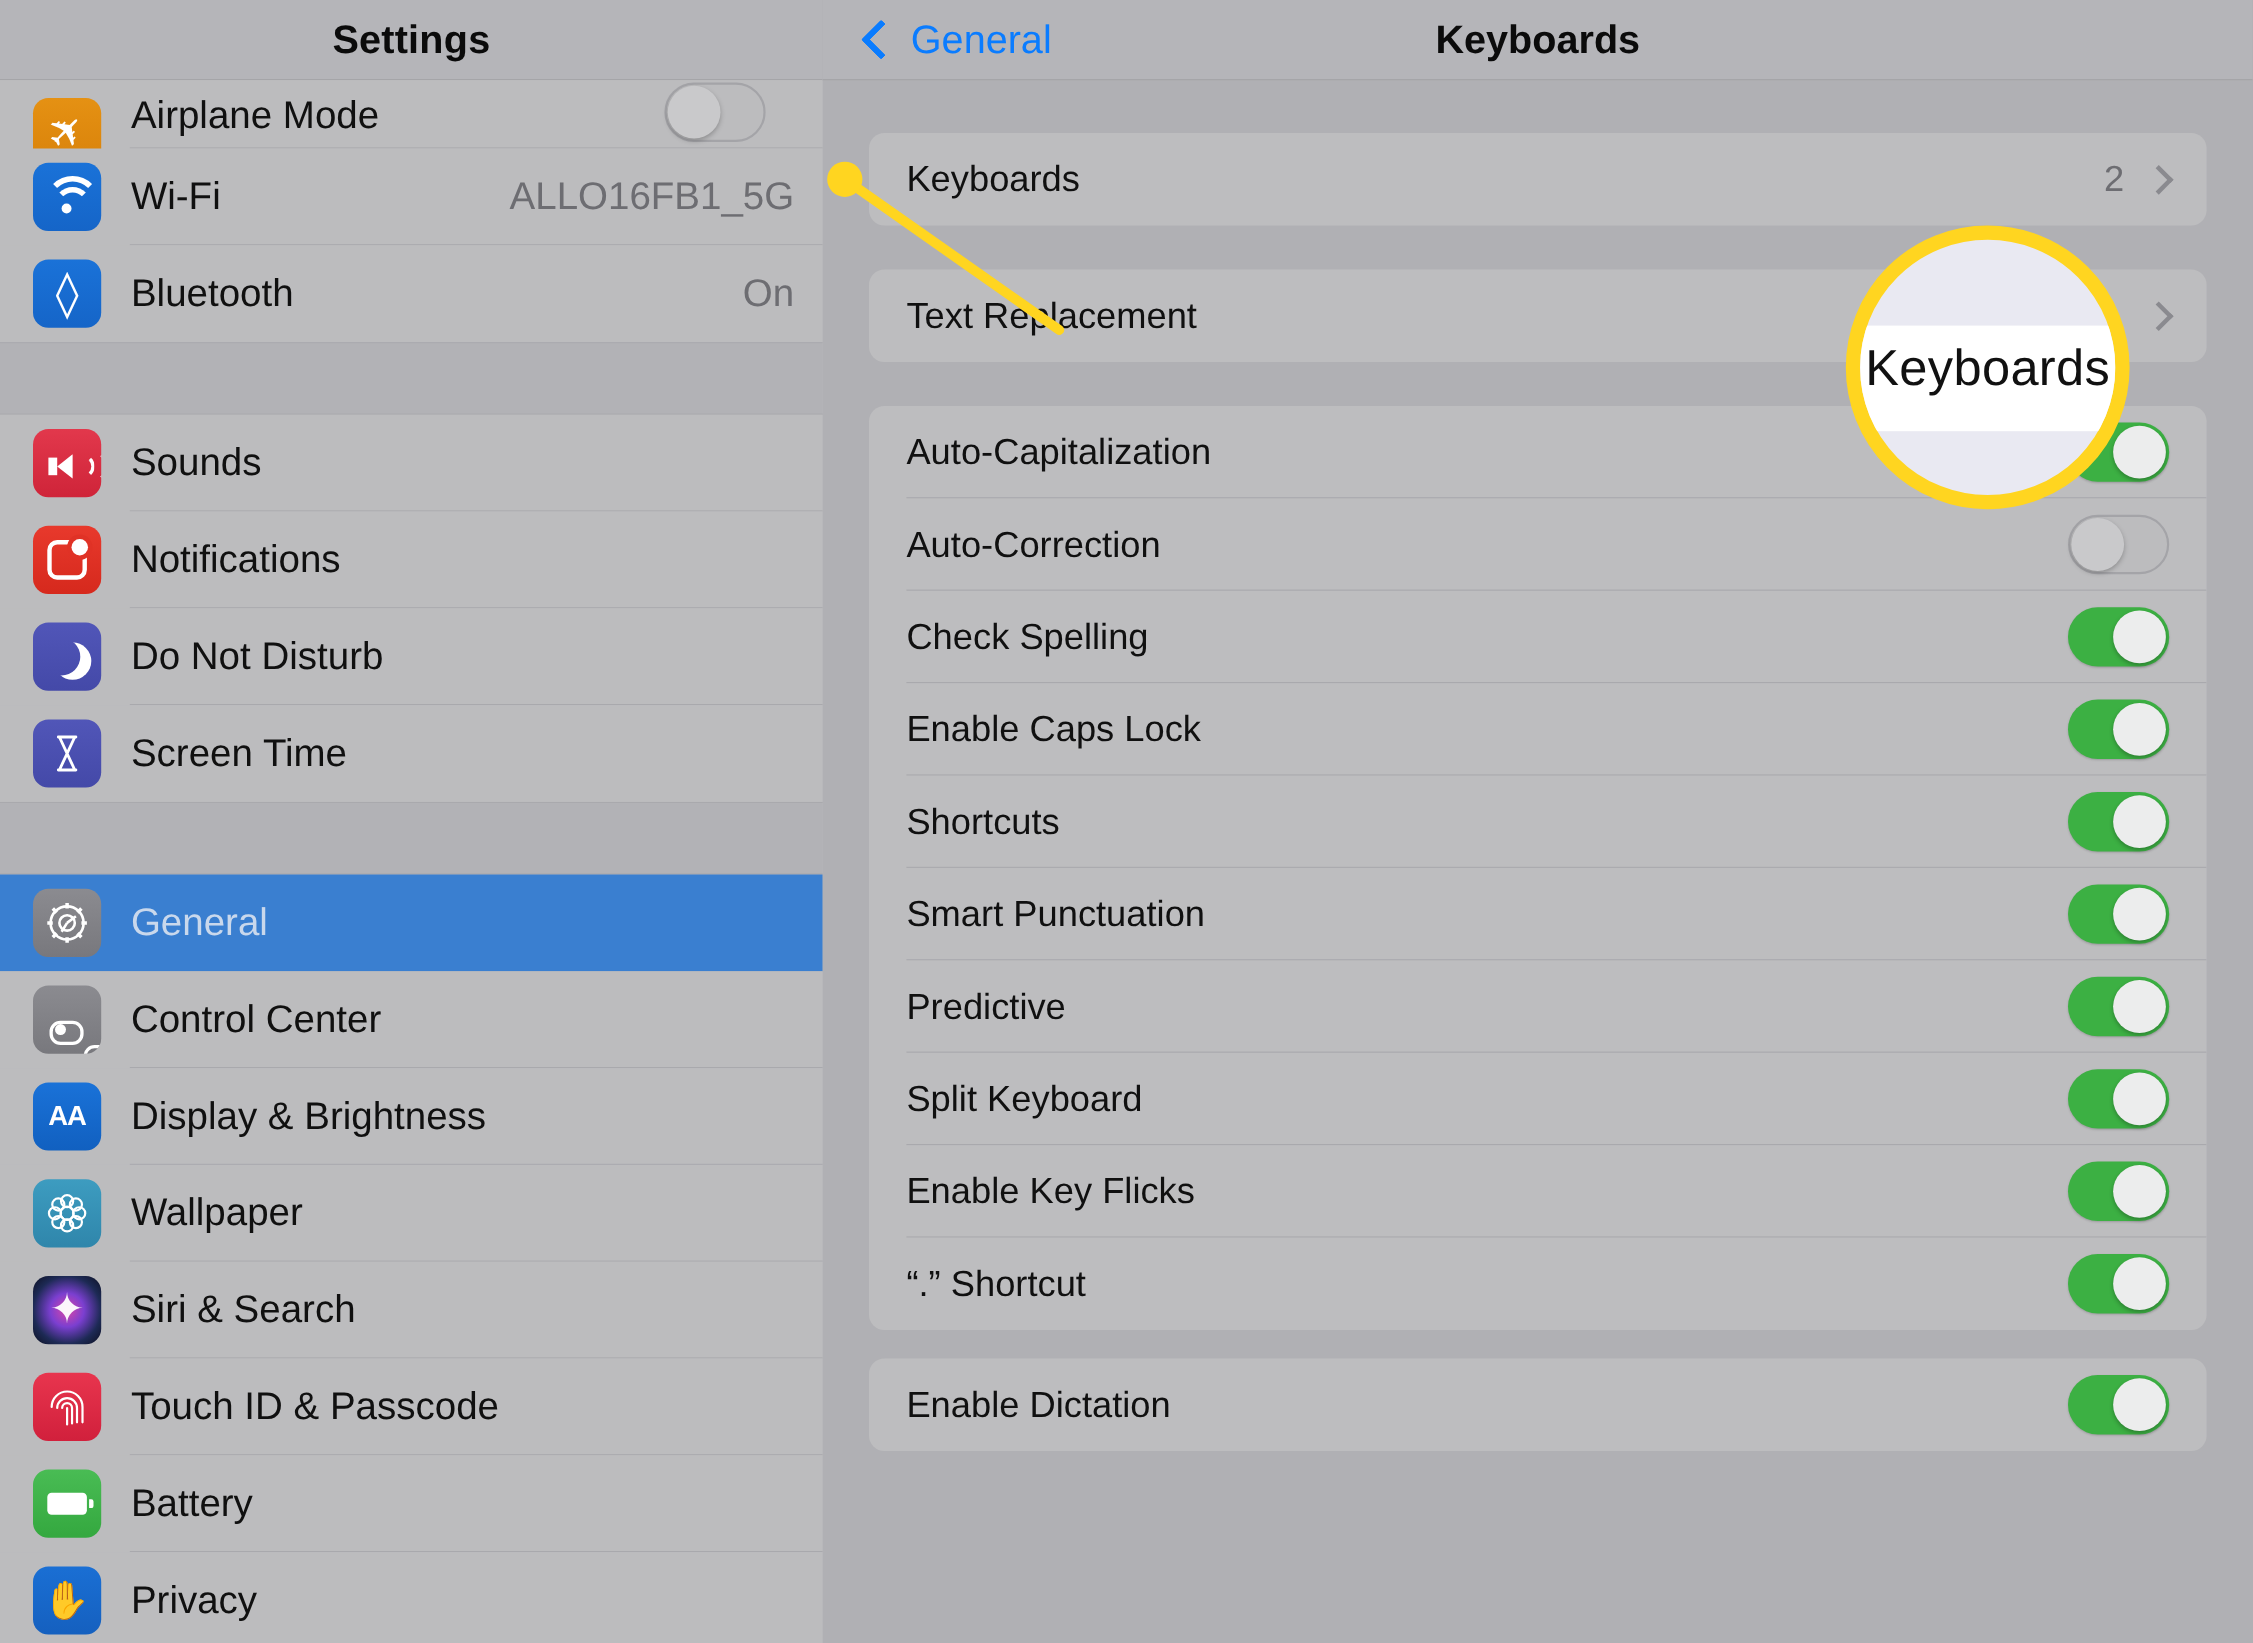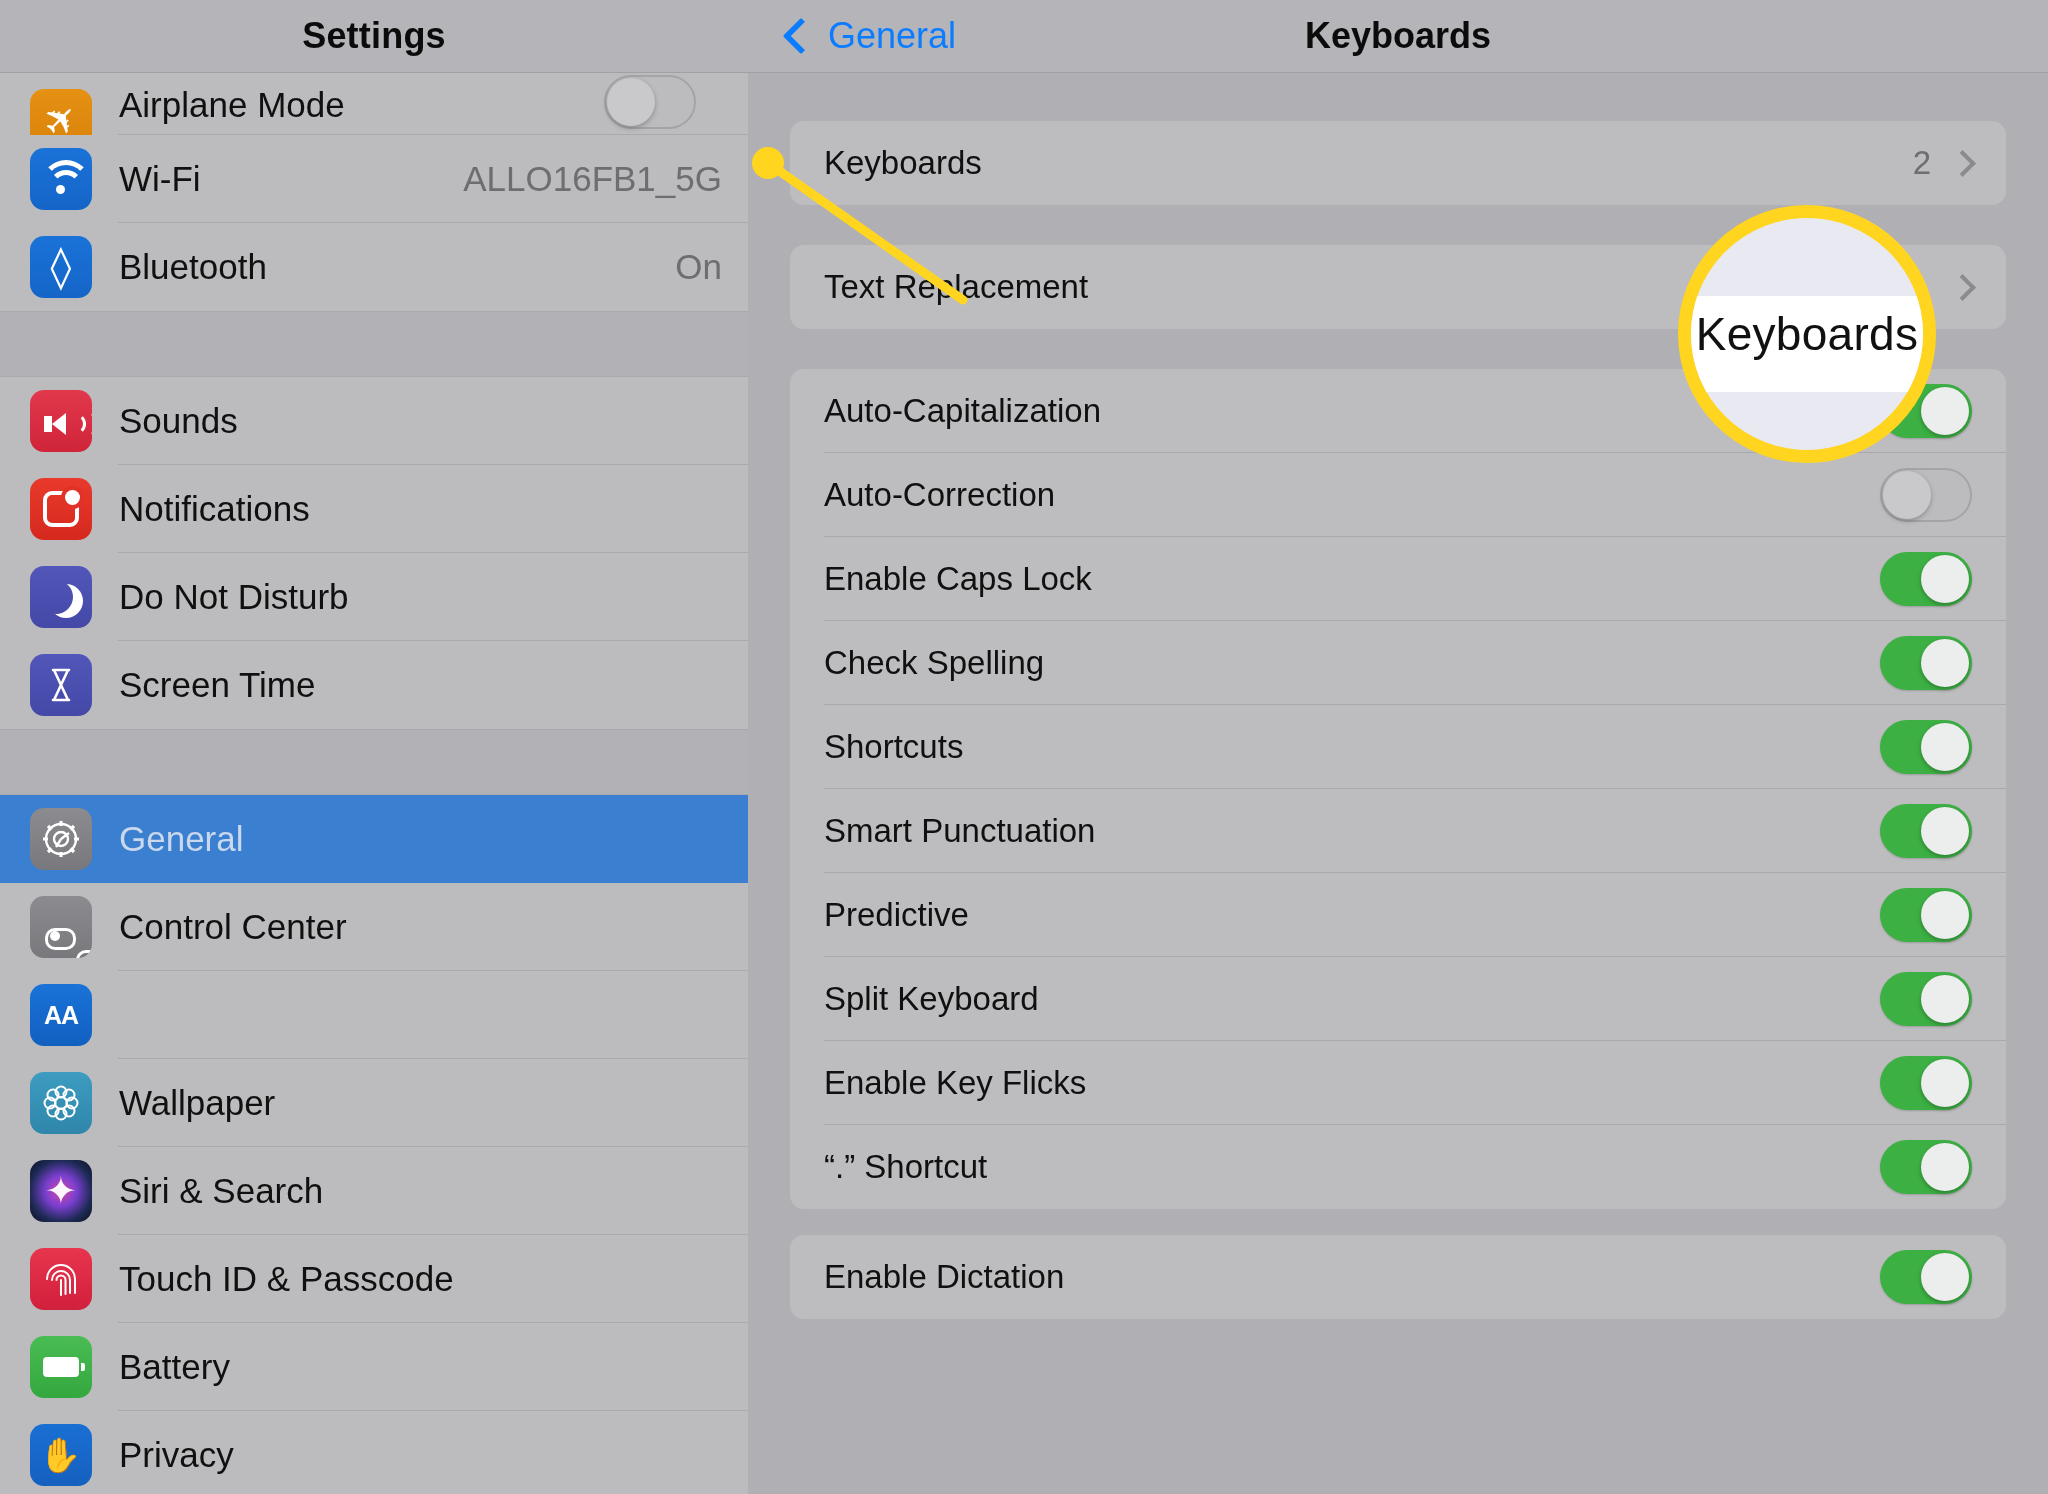--- a/index.html
+++ b/index.html
@@ -229,20 +229,21 @@
               <div class="cc-knob" style="left:2px;"></div>
             </div>
           <div class="gl cc-pill" style="top:34px;left:15px;"></div>
         </div>
         <div class="sb-label">Control Center</div>
         <div class="sep"></div>
       </div>
 
       <div class="sb-row">
         <div class="sb-ico ic-disp"></div>
+        <div class="sb-label">Display &amp; Brightness</div>
         <div class="sep"></div>
       </div>
 
       <div class="sb-row">
         <div class="sb-ico ic-wall">
           <svg width="40" height="40" viewBox="0 0 40 40">
             <g stroke="#fff" stroke-width="2" fill="none">
               <circle cx="20" cy="20" r="6"></circle>
               <circle cx="20" cy="9" r="5.5"></circle>
                 <circle cx="20" cy="31" r="5.5"></circle>
@@ -350,30 +351,30 @@
         <div class="grow">
           <div class="grow-label">Auto-Correction</div>
           <div class="grow-right">
               <div class="tog off">
                 <div class="knob"></div>
               </div>
             </div>
           <div class="gsep"></div>
         </div>
         <div class="grow">
+          <div class="grow-label">Check Spelling</div>
+          <div class="grow-right">
+              <div class="tog on">
+                <div class="knob"></div>
+              </div>
+            </div>
+          <div class="gsep"></div>
+        </div>
+        <div class="grow">
           <div class="grow-label">Enable Caps Lock</div>
-          <div class="grow-right">
-              <div class="tog on">
-                <div class="knob"></div>
-              </div>
-            </div>
-          <div class="gsep"></div>
-        </div>
-        <div class="grow">
-          <div class="grow-label">Check Spelling</div>
           <div class="grow-right">
               <div class="tog on">
                 <div class="knob"></div>
               </div>
             </div>
           <div class="gsep"></div>
         </div>
         <div class="grow">
           <div class="grow-label">Shortcuts</div>
           <div class="grow-right">

